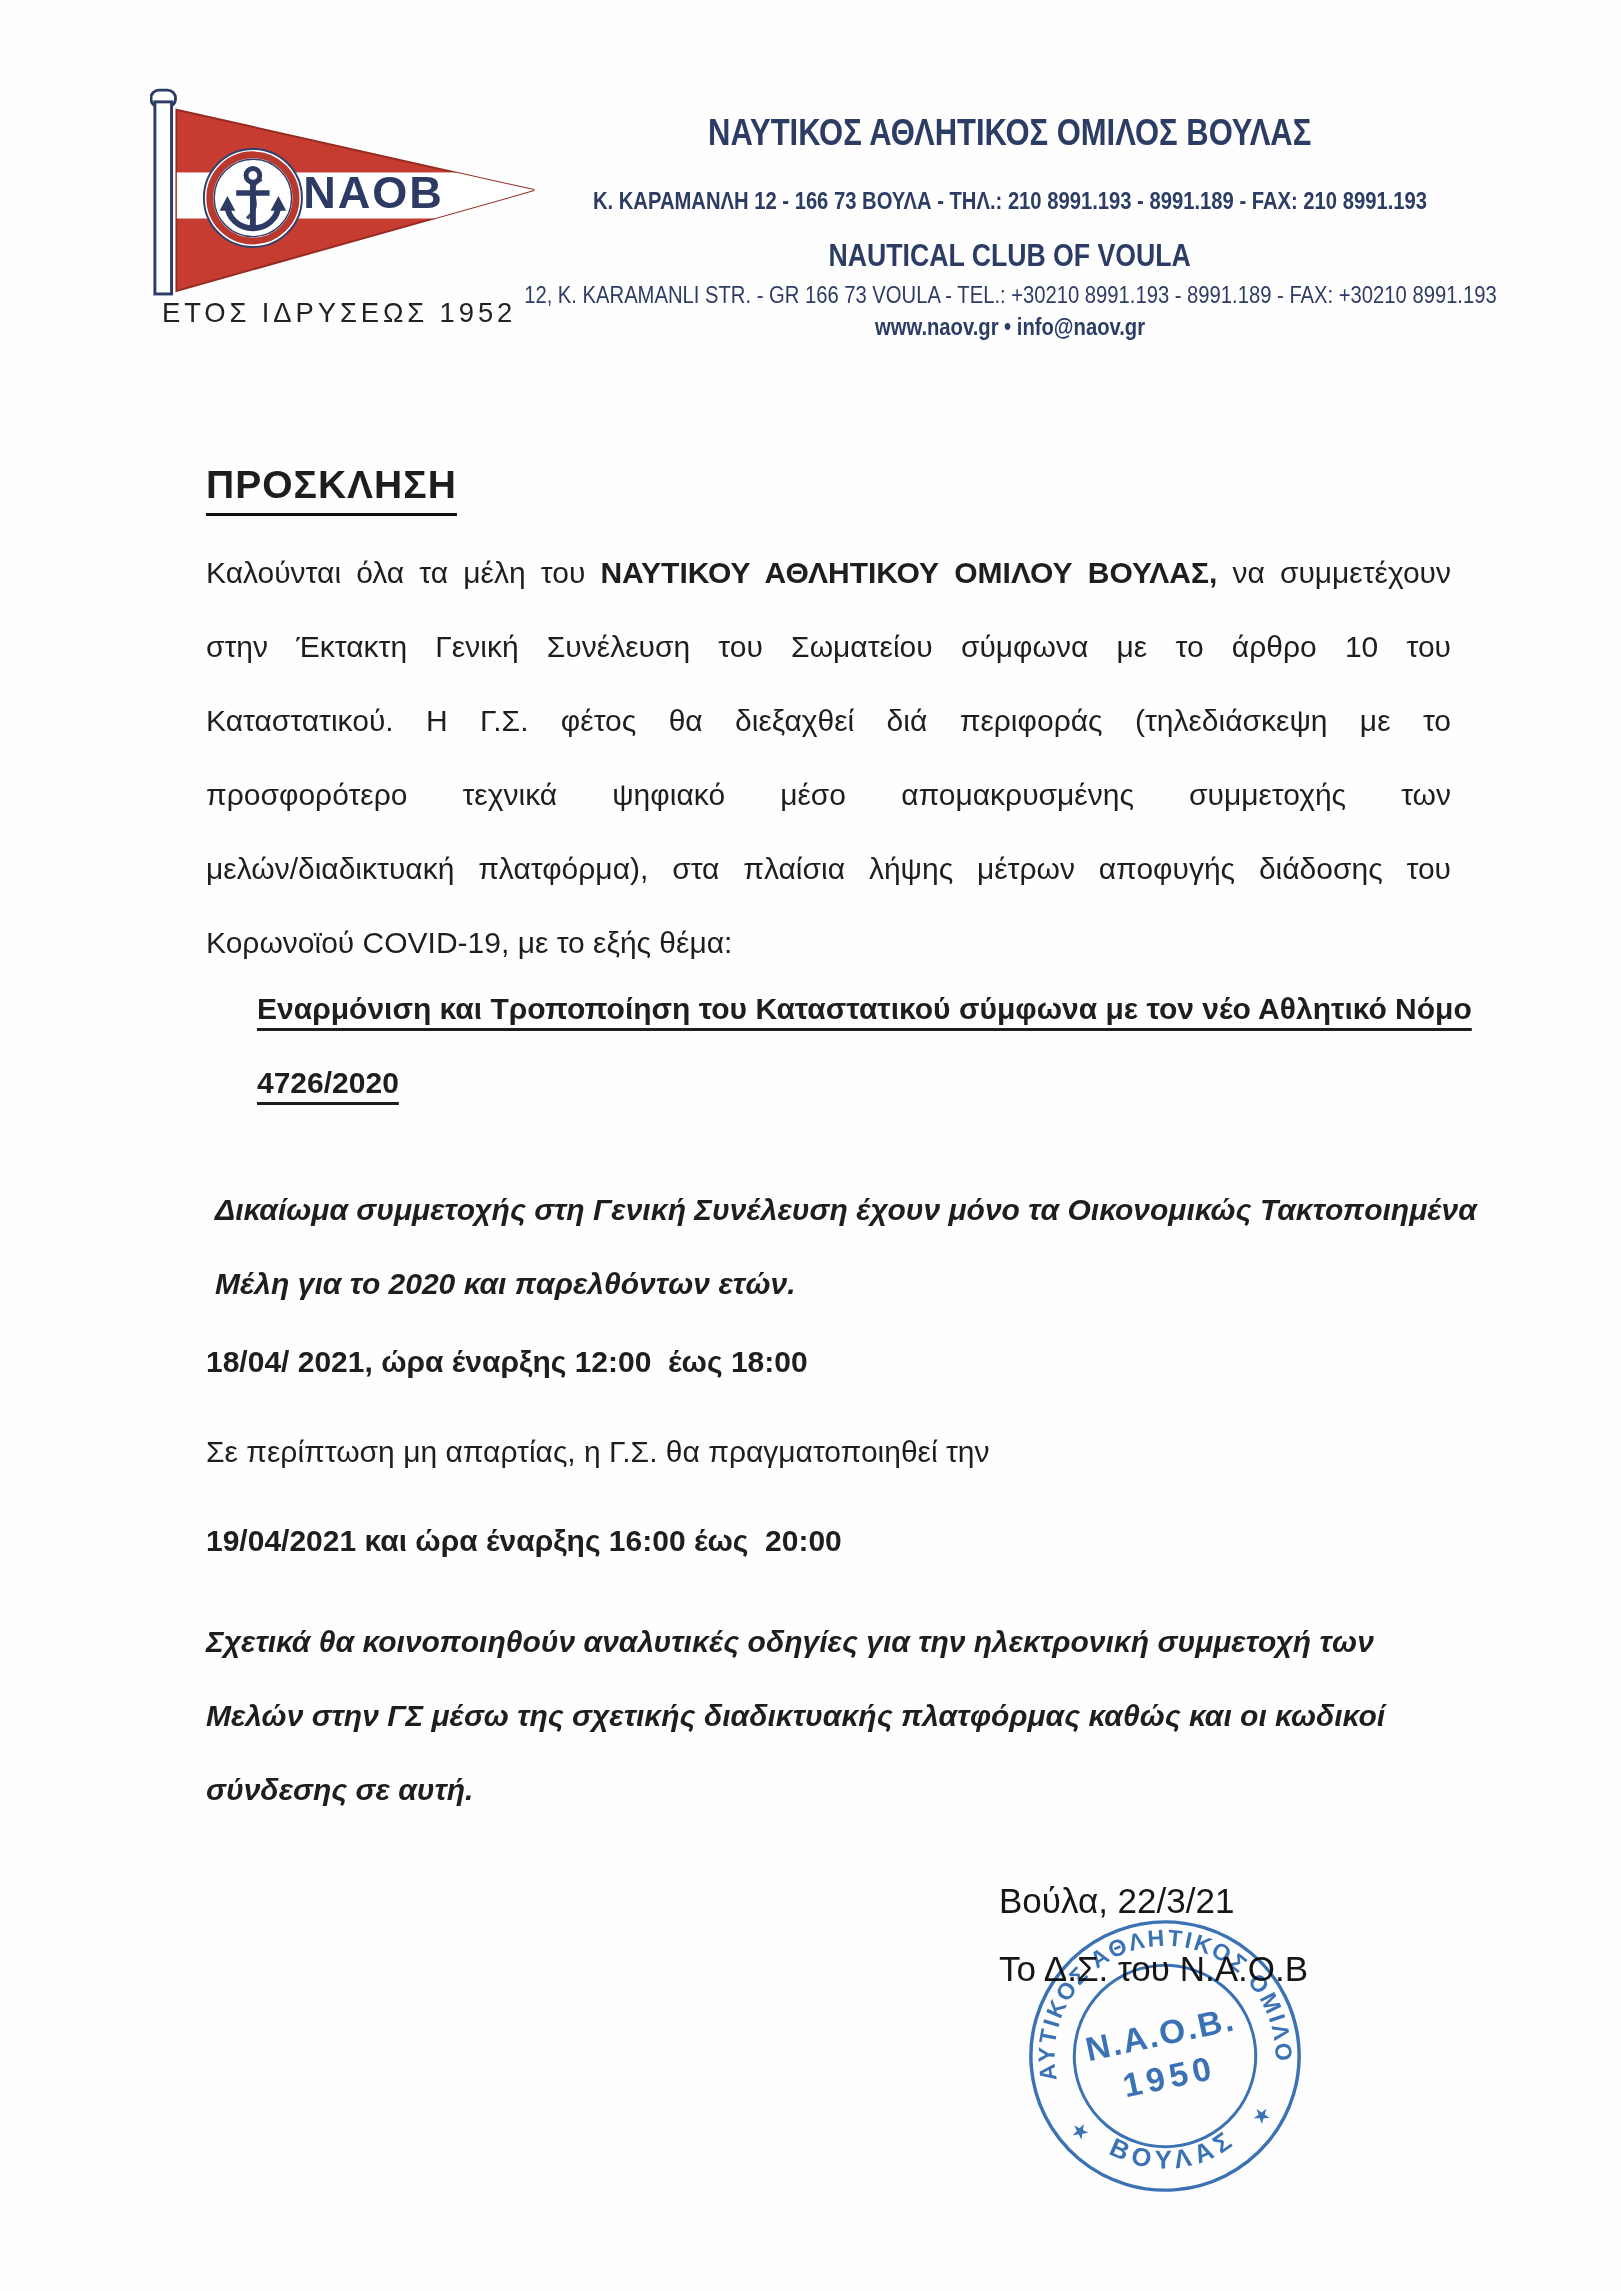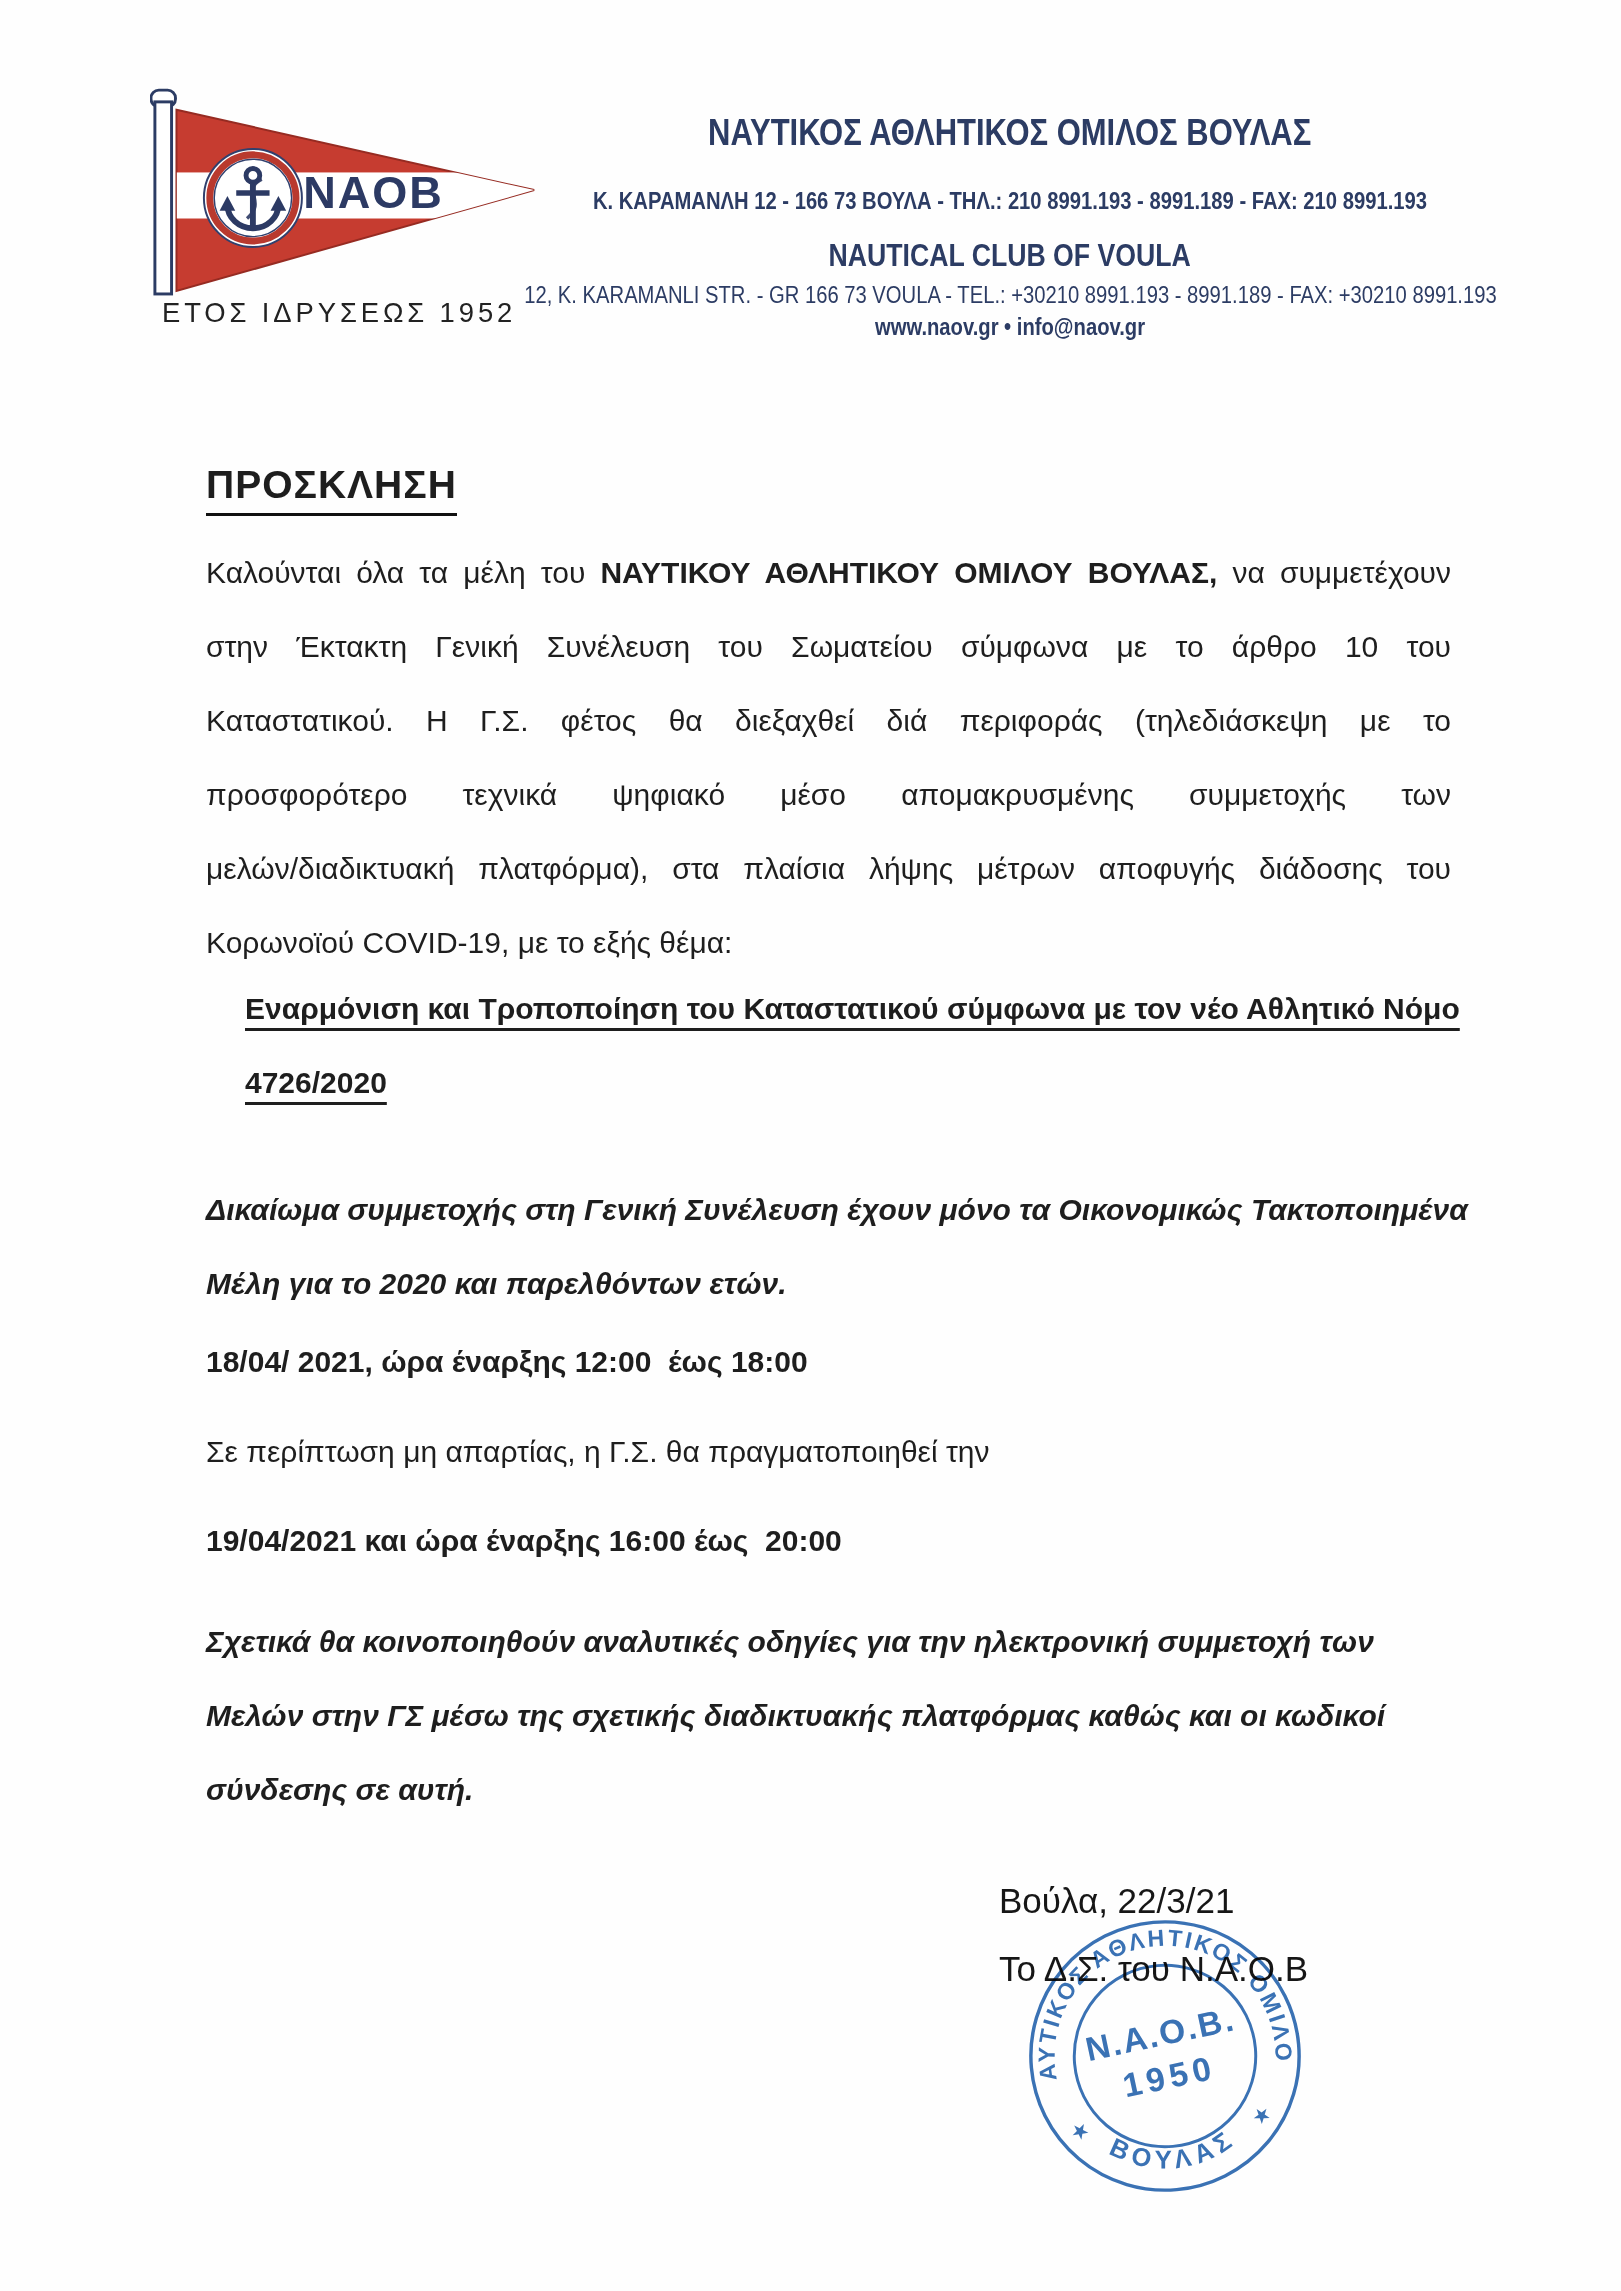--- a/index.html
+++ b/index.html
@@ -25,21 +25,21 @@
   .title-row{position:absolute; left:206px; width:1245px; top:463px; text-align:left;}
   .title-row .u-title{
     font-size:39px; font-weight:bold; letter-spacing:1px;
     border-bottom:3.9px solid #111; padding-bottom:6.9px;
   }
   .block{position:absolute; left:206px; width:1245px; font-size:30px;}
   .line{line-height:74px; white-space:pre;}
   .jl{line-height:74px; text-align:justify; text-align-last:justify;}
   .b{font-weight:bold;}
   .bi{font-weight:bold; font-style:italic;}
-  .topic-block{position:absolute; left:245px; width:1206px; font-size:30px; font-weight:bold;}
+  .topic-block{position:absolute; left:257px; width:1206px; font-size:30px; font-weight:bold;}
   .topic-block .line{
     text-decoration:underline; text-decoration-thickness:2.9px; text-underline-offset:8.8px;
   }
   .sig-block{position:absolute; left:999px; top:1880px; font-size:35px; color:#161616;}
   .sig-line1{line-height:41px;}
   .sig-line2{line-height:41px; margin-top:27.4px;}
   
   .stamp{
     position:absolute; left:1022px; top:1913px; width:286px; height:286px;
     transform:rotate(-5deg); mix-blend-mode:multiply; opacity:.93;
@@ -103,21 +103,21 @@
     <div class="jl">προσφορότερο τεχνικά ψηφιακό μέσο απομακρυσμένης συμμετοχής των</div>
     <div class="jl">μελών/διαδικτυακή πλατφόρμα), στα πλαίσια λήψης μέτρων αποφυγής διάδοσης του</div>
     <div class="line">Κορωνοϊού COVID-19, με το εξής θέμα:</div>
   </div>
 
   <div class="topic-block" style="top:972px;">
     <div class="line">Εναρμόνιση και Τροποποίηση του Καταστατικού σύμφωνα με τον νέο Αθλητικό Νόμο</div>
     <div class="line">4726/2020</div>
   </div>
 
-  <div class="block bi" style="top:1173px;">
+  <div class="block bi" style="top:1173px;margin-left:9px;">
     <div class="line">Δικαίωμα συμμετοχής στη Γενική Συνέλευση έχουν μόνο τα Οικονομικώς Τακτοποιημένα</div>
     <div class="line">Μέλη για το 2020 και παρελθόντων ετών.</div>
   </div>
 
   <div class="block b" style="top:1325px;">
     <div class="line">18/04/ 2021, ώρα έναρξης 12:00  έως 18:00</div>
   </div>
   <div class="block" style="top:1415px;">
     <div class="line">Σε περίπτωση μη απαρτίας, η Γ.Σ. θα πραγματοποιηθεί την</div>
   </div>

